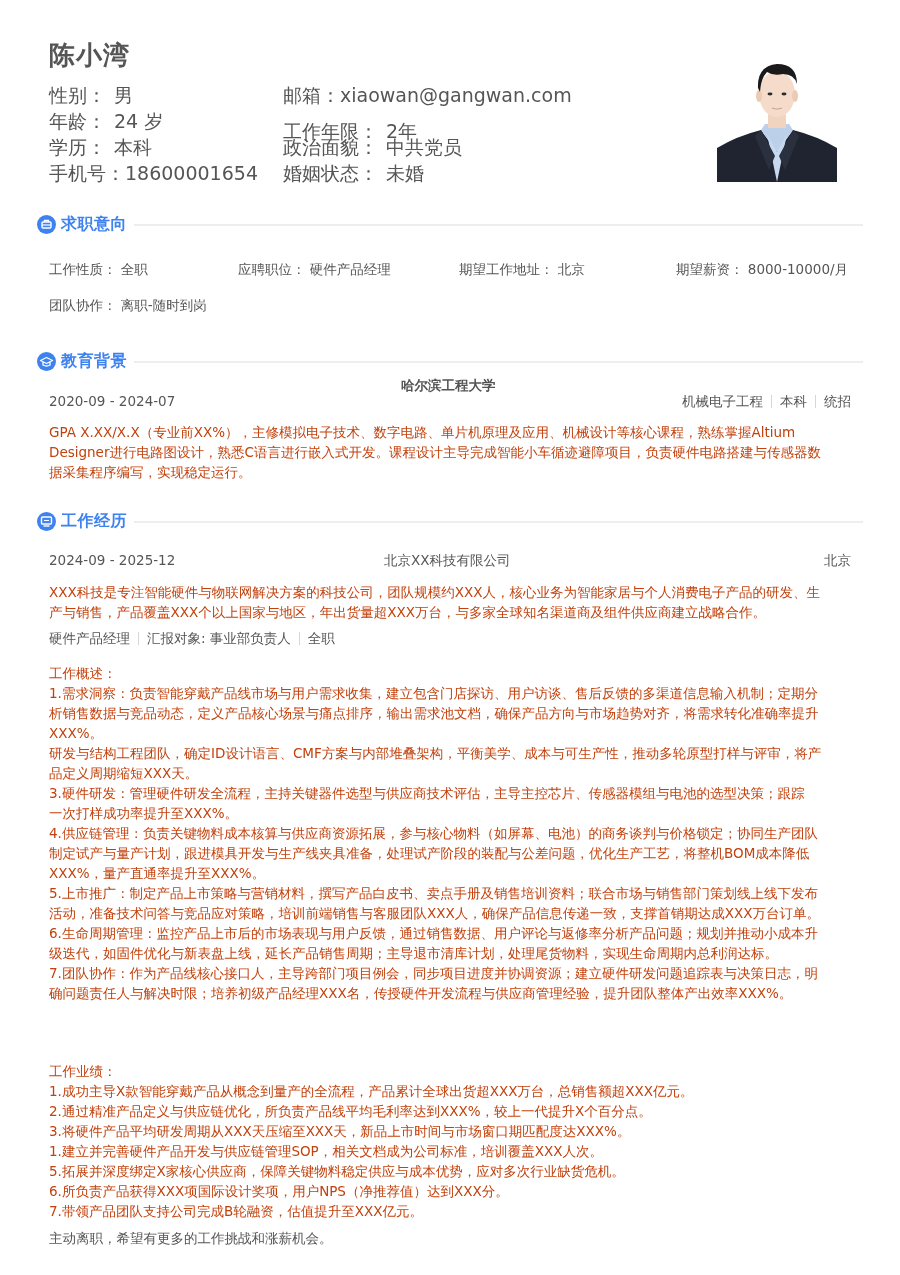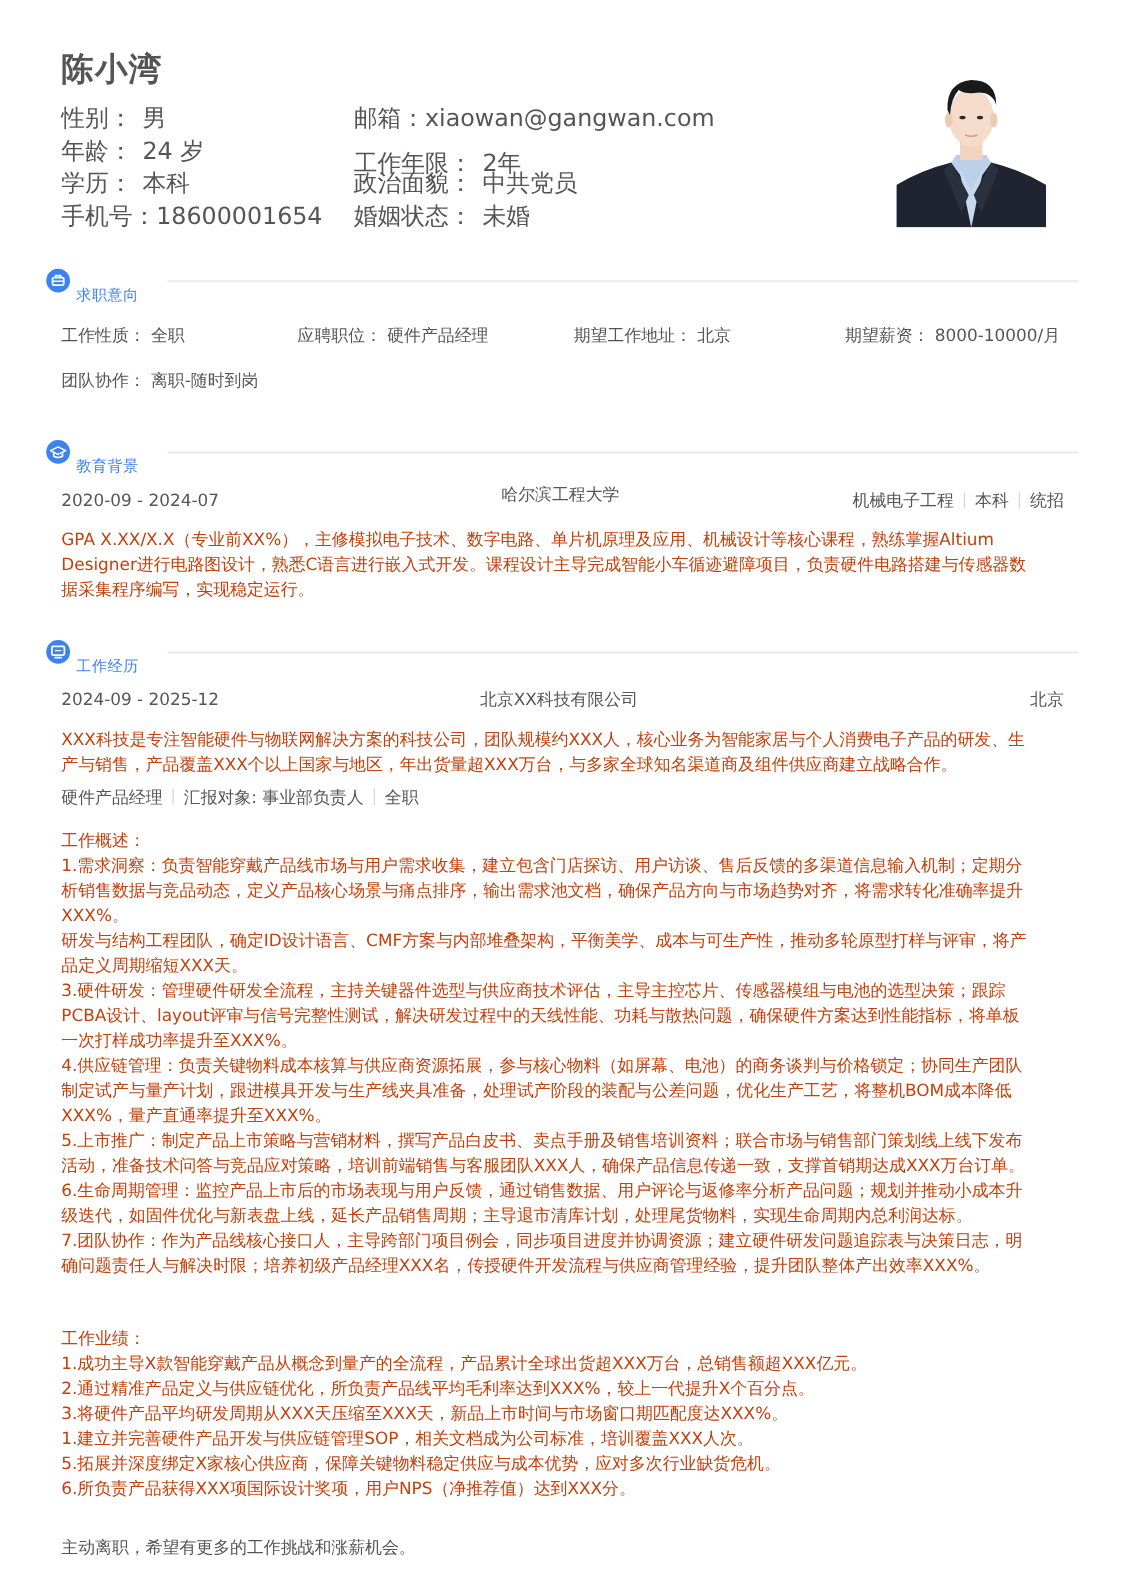--- a/index.html
+++ b/index.html
@@ -26,21 +26,21 @@
     }
 
     
     .section-head { position: absolute; left: 37px; height: 24px; width: 826px; }
     .section-head .icon {
       position: absolute; left: 0; top: 3px; width: 19px; height: 19px; border-radius: 50%;
       background: #3e82f0;
     }
     .section-head .icon svg { position: absolute; left: 0; top: 0; }
     .section-head .title {
-      position: absolute; left: 24px; top: 12px; font-size: 12px; font-weight: normal; color: #3e82f0;
+      position: absolute; left: 24px; top: 0; font-size: 16px; font-weight: bold; color: #3e82f0;
       line-height: 24px; letter-spacing: 0.5px;
     }
     .section-head .rule {
       position: absolute; left: 97px; right: 0; top: 12px; height: 2px; background: #eeeeee;
     }
 
     .line { position: absolute; white-space: nowrap; font-size: 13.5px; line-height: 20px; color: #555; }
     .para { position: absolute; left: 49px; width: 810px; font-size: 13.5px; line-height: 20px; color: #c2410c; }
     .para div { white-space: nowrap; }
 
@@ -141,21 +141,21 @@
       <svg width="19" height="19" viewBox="0 0 19 19">
         <path d="M3.5 8.5 L9.5 5.5 L15.5 8.5 L9.5 11.5 Z" fill="none" stroke="#fff" stroke-width="1.3" stroke-linejoin="round"></path>
         <path d="M6 10 V13 Q9.5 15 13 13 V10" fill="none" stroke="#fff" stroke-width="1.3"></path>
       </svg>
     </div>
     <div class="title">教育背景</div>
     <div class="rule"></div>
   </div>
 
   <div class="line" style="left:49px; top:391px;">2020-09 - 2024-07</div>
-  <div class="line" style="left:401px; top:386px;">哈尔滨工程大学</div>
+  <div class="line" style="left:401px; top:375px;font-weight:bold;">哈尔滨工程大学</div>
   <div class="line" style="right:49px; top:391px;">
     <span>机械电子工程</span><span class="sep"></span><span>本科</span><span class="sep"></span><span>统招</span>
   </div>
   <div class="para" style="top:422px;">
     <div>GPA X.XX/X.X（专业前XX%），主修模拟电子技术、数字电路、单片机原理及应用、机械设计等核心课程，熟练掌握Altium</div>
     <div>Designer进行电路图设计，熟悉C语言进行嵌入式开发。课程设计主导完成智能小车循迹避障项目，负责硬件电路搭建与传感器数</div>
     <div>据采集程序编写，实现稳定运行。</div>
   </div>
 
   <div class="section-head" style="top:509px;">
@@ -184,38 +184,38 @@
   </div>
 
   <div class="para" style="top:663px;">
     <div>工作概述：</div>
     <div>1.需求洞察：负责智能穿戴产品线市场与用户需求收集，建立包含门店探访、用户访谈、售后反馈的多渠道信息输入机制；定期分</div>
     <div>析销售数据与竞品动态，定义产品核心场景与痛点排序，输出需求池文档，确保产品方向与市场趋势对齐，将需求转化准确率提升</div>
     <div>XXX%。</div>
     <div>研发与结构工程团队，确定ID设计语言、CMF方案与内部堆叠架构，平衡美学、成本与可生产性，推动多轮原型打样与评审，将产</div>
     <div>品定义周期缩短XXX天。</div>
     <div>3.硬件研发：管理硬件研发全流程，主持关键器件选型与供应商技术评估，主导主控芯片、传感器模组与电池的选型决策；跟踪</div>
-    <div>PCBA设计、layout评审与信号完整性测试，解决研发过程中的天线性能、功耗与散热问题，确保硬件方案达到性能指标，将单板</div>
     <div>一次打样成功率提升至XXX%。</div>
     <div>4.供应链管理：负责关键物料成本核算与供应商资源拓展，参与核心物料（如屏幕、电池）的商务谈判与价格锁定；协同生产团队</div>
     <div>制定试产与量产计划，跟进模具开发与生产线夹具准备，处理试产阶段的装配与公差问题，优化生产工艺，将整机BOM成本降低</div>
     <div>XXX%，量产直通率提升至XXX%。</div>
     <div>5.上市推广：制定产品上市策略与营销材料，撰写产品白皮书、卖点手册及销售培训资料；联合市场与销售部门策划线上线下发布</div>
     <div>活动，准备技术问答与竞品应对策略，培训前端销售与客服团队XXX人，确保产品信息传递一致，支撑首销期达成XXX万台订单。</div>
     <div>6.生命周期管理：监控产品上市后的市场表现与用户反馈，通过销售数据、用户评论与返修率分析产品问题；规划并推动小成本升</div>
     <div>级迭代，如固件优化与新表盘上线，延长产品销售周期；主导退市清库计划，处理尾货物料，实现生命周期内总利润达标。</div>
     <div>7.团队协作：作为产品线核心接口人，主导跨部门项目例会，同步项目进度并协调资源；建立硬件研发问题追踪表与决策日志，明</div>
     <div>确问题责任人与解决时限；培养初级产品经理XXX名，传授硬件开发流程与供应商管理经验，提升团队整体产出效率XXX%。</div>
   </div>
 
   <div class="para" style="top:1061px;">
     <div>工作业绩：</div>
     <div>1.成功主导X款智能穿戴产品从概念到量产的全流程，产品累计全球出货超XXX万台，总销售额超XXX亿元。</div>
     <div>2.通过精准产品定义与供应链优化，所负责产品线平均毛利率达到XXX%，较上一代提升X个百分点。</div>
     <div>3.将硬件产品平均研发周期从XXX天压缩至XXX天，新品上市时间与市场窗口期匹配度达XXX%。</div>
     <div>1.建立并完善硬件产品开发与供应链管理SOP，相关文档成为公司标准，培训覆盖XXX人次。</div>
     <div>5.拓展并深度绑定X家核心供应商，保障关键物料稳定供应与成本优势，应对多次行业缺货危机。</div>
     <div>6.所负责产品获得XXX项国际设计奖项，用户NPS（净推荐值）达到XXX分。</div>
+    <div>7.带领产品团队支持公司完成B轮融资，估值提升至XXX亿元。</div>
   </div>
 
   <div class="line" style="left:49px; top:1228px;">主动离职，希望有更多的工作挑战和涨薪机会。</div>
 
 </div>
 
 </body></html>

